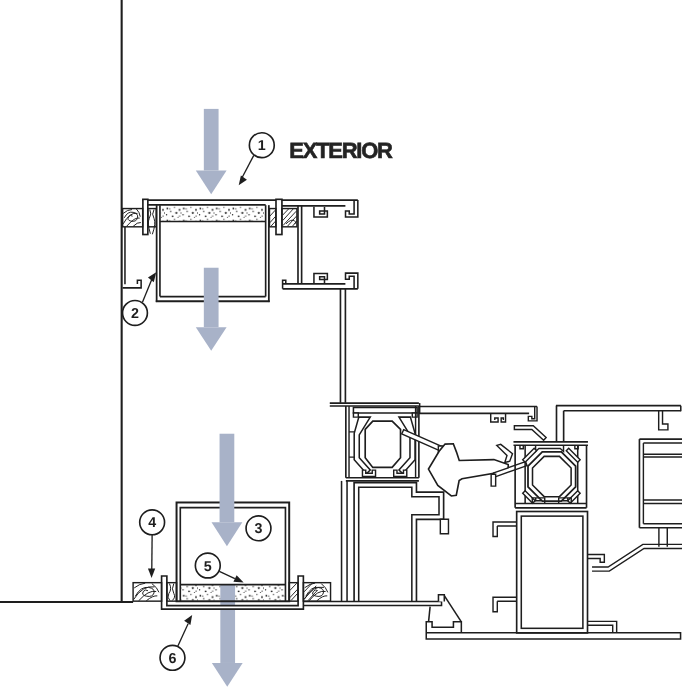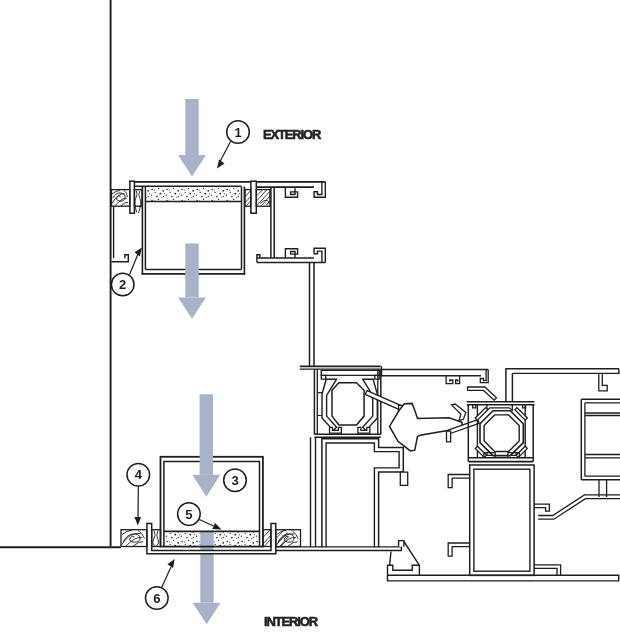--- a/index.html
+++ b/index.html
@@ -1,20 +1,20 @@
 <!DOCTYPE html>
 <html><head>
 <meta charset="utf-8">
 <style>
   html,body{margin:0;padding:0;background:#fff;}
   .page{position:relative;width:620px;height:636px;background:#fff;overflow:hidden;
         font-family:"Liberation Sans", sans-serif;}
   svg{position:absolute;left:0;top:0;}
   .lbl{position:absolute;font-family:"Liberation Sans", sans-serif;font-weight:bold;
-       color:#232323;font-size:13px;letter-spacing:-1.15px;-webkit-text-stroke:0.55px #232323;}
+       color:#232323;font-size:20px;letter-spacing:-1.15px;-webkit-text-stroke:0.55px #232323;}
 </style>
 </head>
 <body>
 <div class="page">
 <svg width="620" height="636" viewBox="0 0 620 636" fill="none" stroke-linecap="butt">
 <defs>
   <pattern id="stip" width="15" height="11" patternUnits="userSpaceOnUse">
     <rect width="15" height="11" fill="#fff"></rect>
     <circle cx="2.1" cy="2.5" r="0.8" fill="#1d1d1d"></circle>
     <circle cx="8.6" cy="1.4" r="0.6" fill="#1d1d1d"></circle>
@@ -350,14 +350,13 @@
 <g>
   <line x1="161.5" y1="587.8" x2="171" y2="567" stroke="#1e1e1e" stroke-width="1.2"></line>
   <path d="M174.7,559 l-1.6,9.1 l-5.7,-3.8 z" fill="#1e1e1e"></path>
   <circle cx="156.8" cy="598" r="11.3" fill="#fff" stroke="#1e1e1e" stroke-width="1.5"></circle>
   <text x="156.8" y="602.6" font-size="13" font-weight="bold" fill="#1e1e1e" text-anchor="middle" font-family="Liberation Sans, sans-serif">6</text>
 </g>
 </svg>
 
 <div class="lbl" style="left:263px;top:126.6px;">EXTERIOR</div>
 
-<div class="lbl" style="left:264px;top:613.6px;">INTERIOR</div>
 </div>
 
 </body></html>

